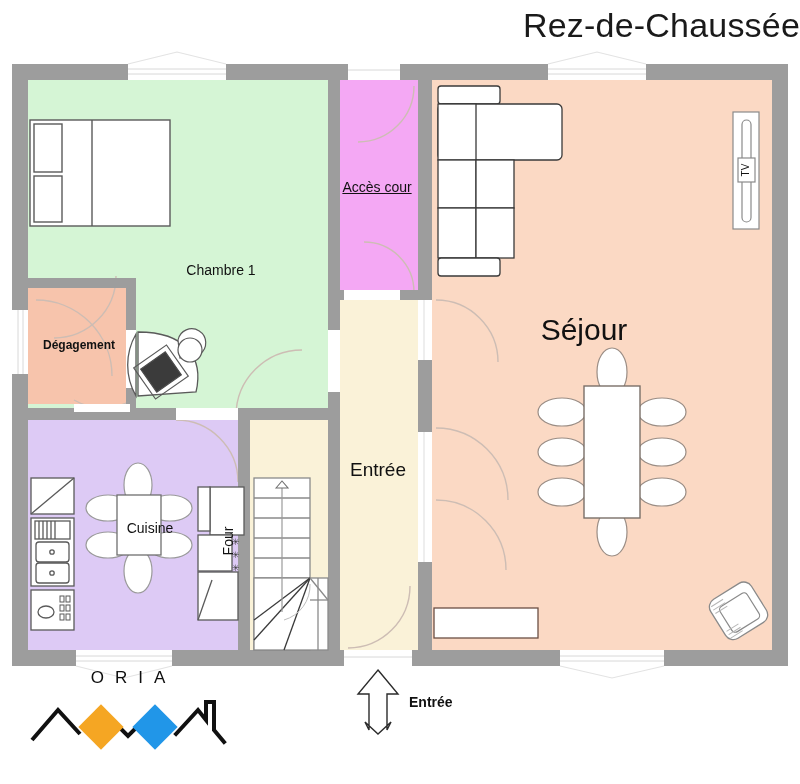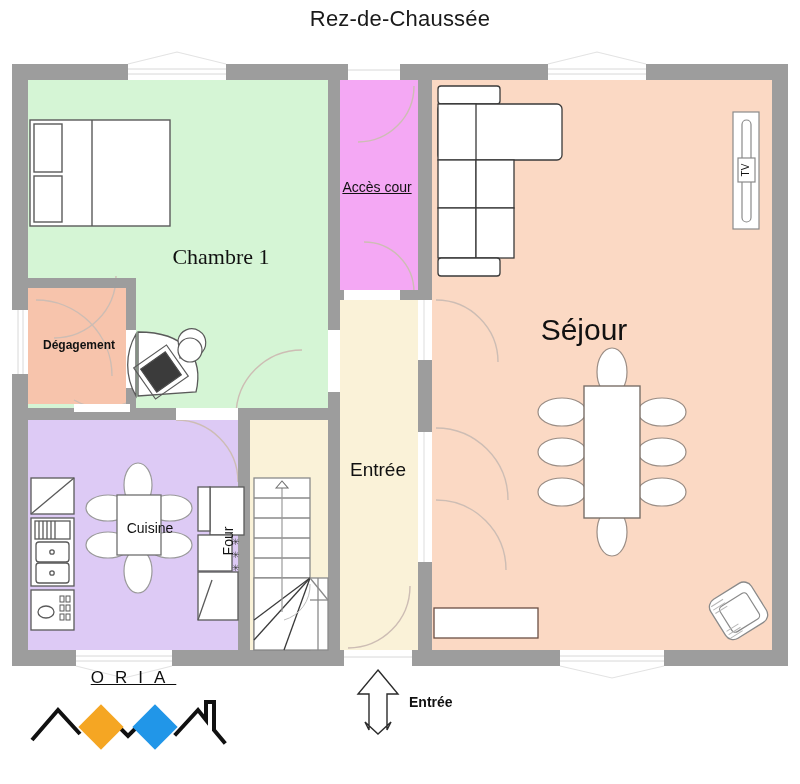--- a/index.html
+++ b/index.html
@@ -14,22 +14,22 @@
     font-family: "Liberation Sans", sans-serif;
     overflow: hidden;
   }
 
   
   #plan-title {
     position: absolute;
     left: 0;
     top: 6px;
     width: 800px;
-    text-align: center;
-    font-size: 22px;
+    text-align: right;
+    font-size: 34px;
     color: #1a1a1a;
     letter-spacing: 0.2px;
   }
 
   
   #floorplan {
     position: absolute;
     left: 0;
     top: 0;
     width: 800px;
@@ -40,21 +40,21 @@
   }
 
   
   .room-label {
     position: absolute;
     color: #111111;
     white-space: nowrap;
     transform: translate(-50%, -50%);
     pointer-events: none;
   }
-  .lbl-chambre  { left: 221px; top: 257px; font-size: 22px; font-family: Liberation Serif, serif; }
+  .lbl-chambre  { left: 221px; top: 270px; font-size: 14px; }
   .lbl-acces    { left: 377px; top: 187px; font-size: 14px; text-decoration: underline; }
   .lbl-sejour   { left: 584px; top: 330px; font-size: 30px; }
   .lbl-degag    { left: 79px;  top: 345px; font-size: 12px; font-weight: bold; }
   .lbl-cuisine  { left: 150px; top: 528px; font-size: 14px; }
   .lbl-entree   { left: 378px; top: 470px; font-size: 19px; }
   .lbl-four     { left: 228px; top: 541px; font-size: 14px;
                   transform: translate(-50%, -50%) rotate(-90deg); }
   .lbl-tv       { left: 745px; top: 170px; font-size: 10px;
                   transform: translate(-50%, -50%) rotate(-90deg); }
 
@@ -79,21 +79,20 @@
   #logo-oria {
     position: absolute;
     left: 0;
     top: 0;
     width: 200px;
     text-align: center;
     font-size: 17px;
     letter-spacing: 11px;
     text-indent: 11px;
     color: #0d0d0d;
-    text-decoration: underline;
   }
   #logo-immobilier {
     position: absolute;
     left: 0;
     top: 84px;
     width: 200px;
     text-align: center;
     font-size: 20px;
     letter-spacing: 0.5px;
     color: #0d0d0d;

